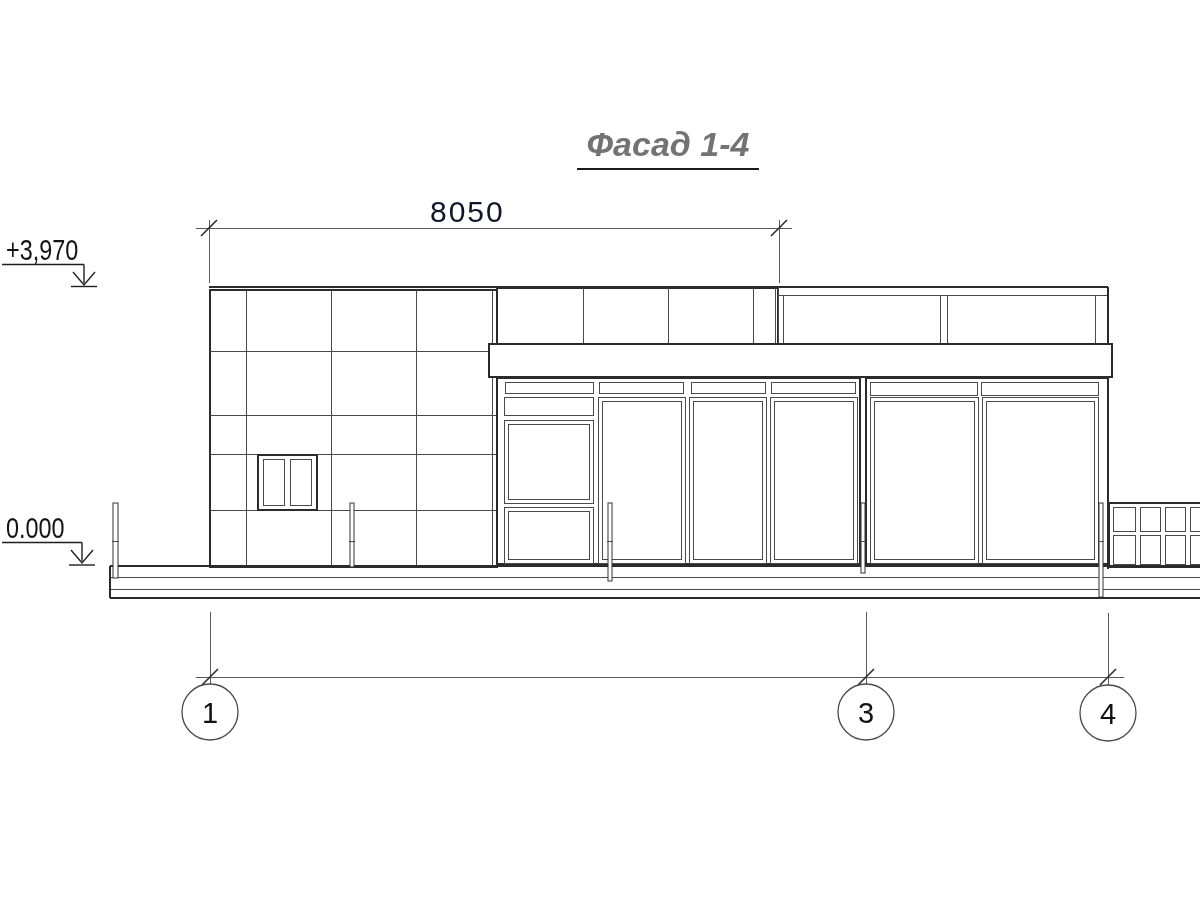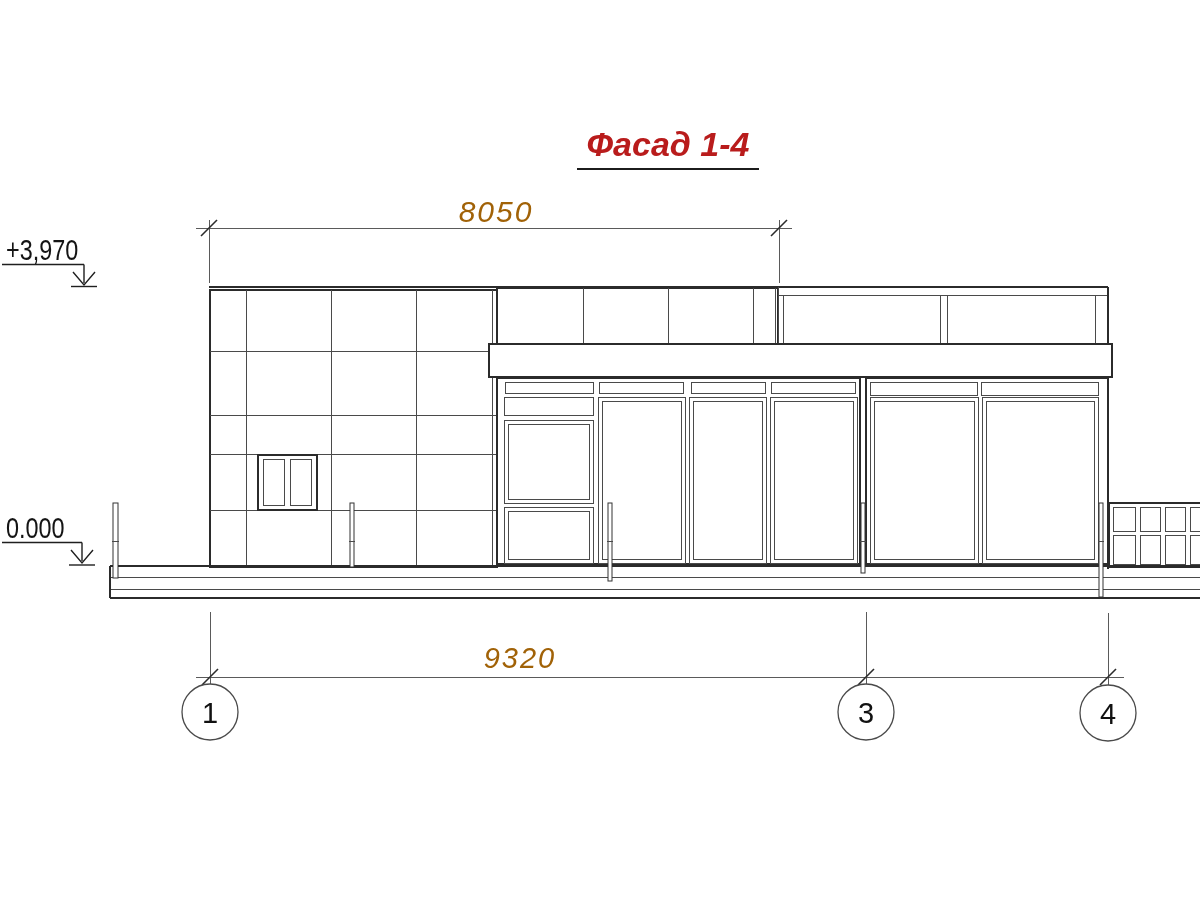--- a/index.html
+++ b/index.html
@@ -9,24 +9,24 @@
   .med{stroke:#2b2b2b;stroke-width:1.4;fill:none;shape-rendering:crispEdges;}
   .thin{stroke:#4a4a4a;stroke-width:1;fill:none;shape-rendering:crispEdges;}
   .dim{stroke:#5a5a5a;stroke-width:1;fill:none;shape-rendering:crispEdges;}
   .tick{stroke:#2b2b2b;stroke-width:1.6;fill:none;}
   .arrow{stroke:#1f1f1f;stroke-width:1.4;fill:none;}
   .wfill{fill:#ffffff;}
   .post{stroke:#333;stroke-width:1;fill:#fff;}
   .bubble{stroke:#4a4a4a;stroke-width:1.3;fill:#fff;}
 
   
-  .t{position:absolute;color:#b91c1c;white-space:nowrap;}
+  .t{position:absolute;color:#737373;white-space:nowrap;}
   .title{font-style:italic;font-weight:700;font-size:34px;line-height:34px;
          text-align:center;border-bottom:2px solid #1c1c1c;padding-bottom:7px;}
-  .dimtext{color:#a16207;font-size:29px;line-height:29px;letter-spacing:2px;text-align:center;font-style:italic;}
+  .dimtext{color:#0f172a;font-size:29px;line-height:29px;letter-spacing:2px;}
   .elevtext{color:#141414;font-size:30px;line-height:28px;transform:scaleX(0.78);transform-origin:left top;}
   .axistext{color:#111;font-size:29px;line-height:30px;text-align:center;}
 </style>
 </head>
 <body>
 
 <div id="canvas">
 
   <svg id="linework" width="1200" height="900" viewBox="0 0 1200 900">
 
@@ -168,21 +168,20 @@
   </svg>
 
   <div class="t title" style="left:577px;top:127px;width:182px;">Фасад 1-4</div>
 
   <div class="t dimtext" style="left:430px;top:197px;width:132px;font-size:30px;">8050</div>
 
   <div class="t elevtext" style="left:6px;top:236px;">+3,970</div>
 
   <div class="t elevtext" style="left:6px;top:514px;">0.000</div>
 
-  <div class="t dimtext" style="left:430px;top:644px;width:180px;">9320</div>
 
 
   <div class="t axistext" style="left:192px;top:698px;width:36px;">1</div>
 
   <div class="t axistext" style="left:848px;top:698px;width:36px;">3</div>
 
   <div class="t axistext" style="left:1090px;top:699px;width:36px;">4</div>
 
 </div>
 

